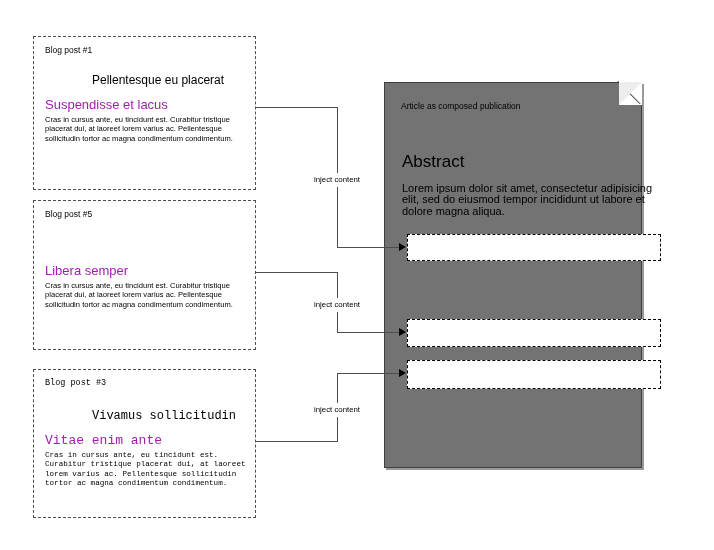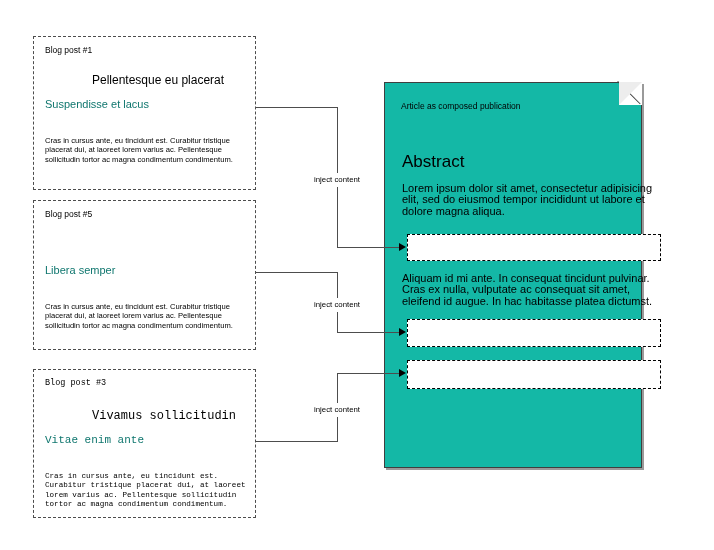--- a/index.html
+++ b/index.html
@@ -41,45 +41,44 @@
     font-size: 12px;
     line-height: 19px;
     font-weight: normal;
     color: #000;
     white-space: nowrap;
     margin-left: 47px;
   }
   .post-subtitle {
     position: absolute;
     left: 11px;
-    font-size: 11px;
+    font-size: 13px;
     line-height: 15px;
     font-weight: normal;
-    color: #0f766e;
+    color: #a21caf;
     white-space: nowrap;
   }
   .post-body {
     position: absolute;
     left: 11px;
     width: 202px;
     font-size: 7.6px;
     line-height: 9.4px;
     color: #000;
-    margin-top: 21px;
   }
 
   
   .doc {
     position: absolute;
     left: 384px;
     top: 82px;
     width: 258px;
     height: 386px;
     box-sizing: border-box;
-    background: #14b8a6;
+    background: #737373;
     border: 1px solid #3f3f3f;
     box-shadow: 2px 2px 0 0 #9a9a9a;
   }
   .doc-fold {
     position: absolute;
     right: -1px;
     top: -1px;
     width: 23px;
     height: 23px;
     background: #ffffff;
@@ -208,21 +207,20 @@
     </div>
 
     <div class="doc-kicker">Article as composed publication</div>
 
     <div class="doc-heading">Abstract</div>
 
     <div class="doc-para" style="top:100px;">Lorem ipsum dolor sit amet, consectetur adipisicing elit, sed do eiusmod tempor incididunt ut labore et dolore magna aliqua.</div>
 
     <div class="slot" style="top:151px; height:27px;"></div>
 
-    <div class="doc-para" style="top:190px;">Aliquam id mi ante. In consequat tincidunt pulvinar. Cras ex nulla, vulputate ac consequat sit amet, eleifend id augue. In hac habitasse platea dictumst.</div>
 
     <div class="slot" style="top:236px; height:28px;"></div>
 
     <div class="slot" style="top:277px; height:29px;"></div>
   </div>
 
   <div>
     <div class="seg seg-h" style="left:256px; top:107px; width:82px;"></div>
     <div class="seg seg-v" style="left:337px; top:107px; height:141px;"></div>
     <div class="seg seg-h" style="left:337px; top:247px; width:66px;"></div>

